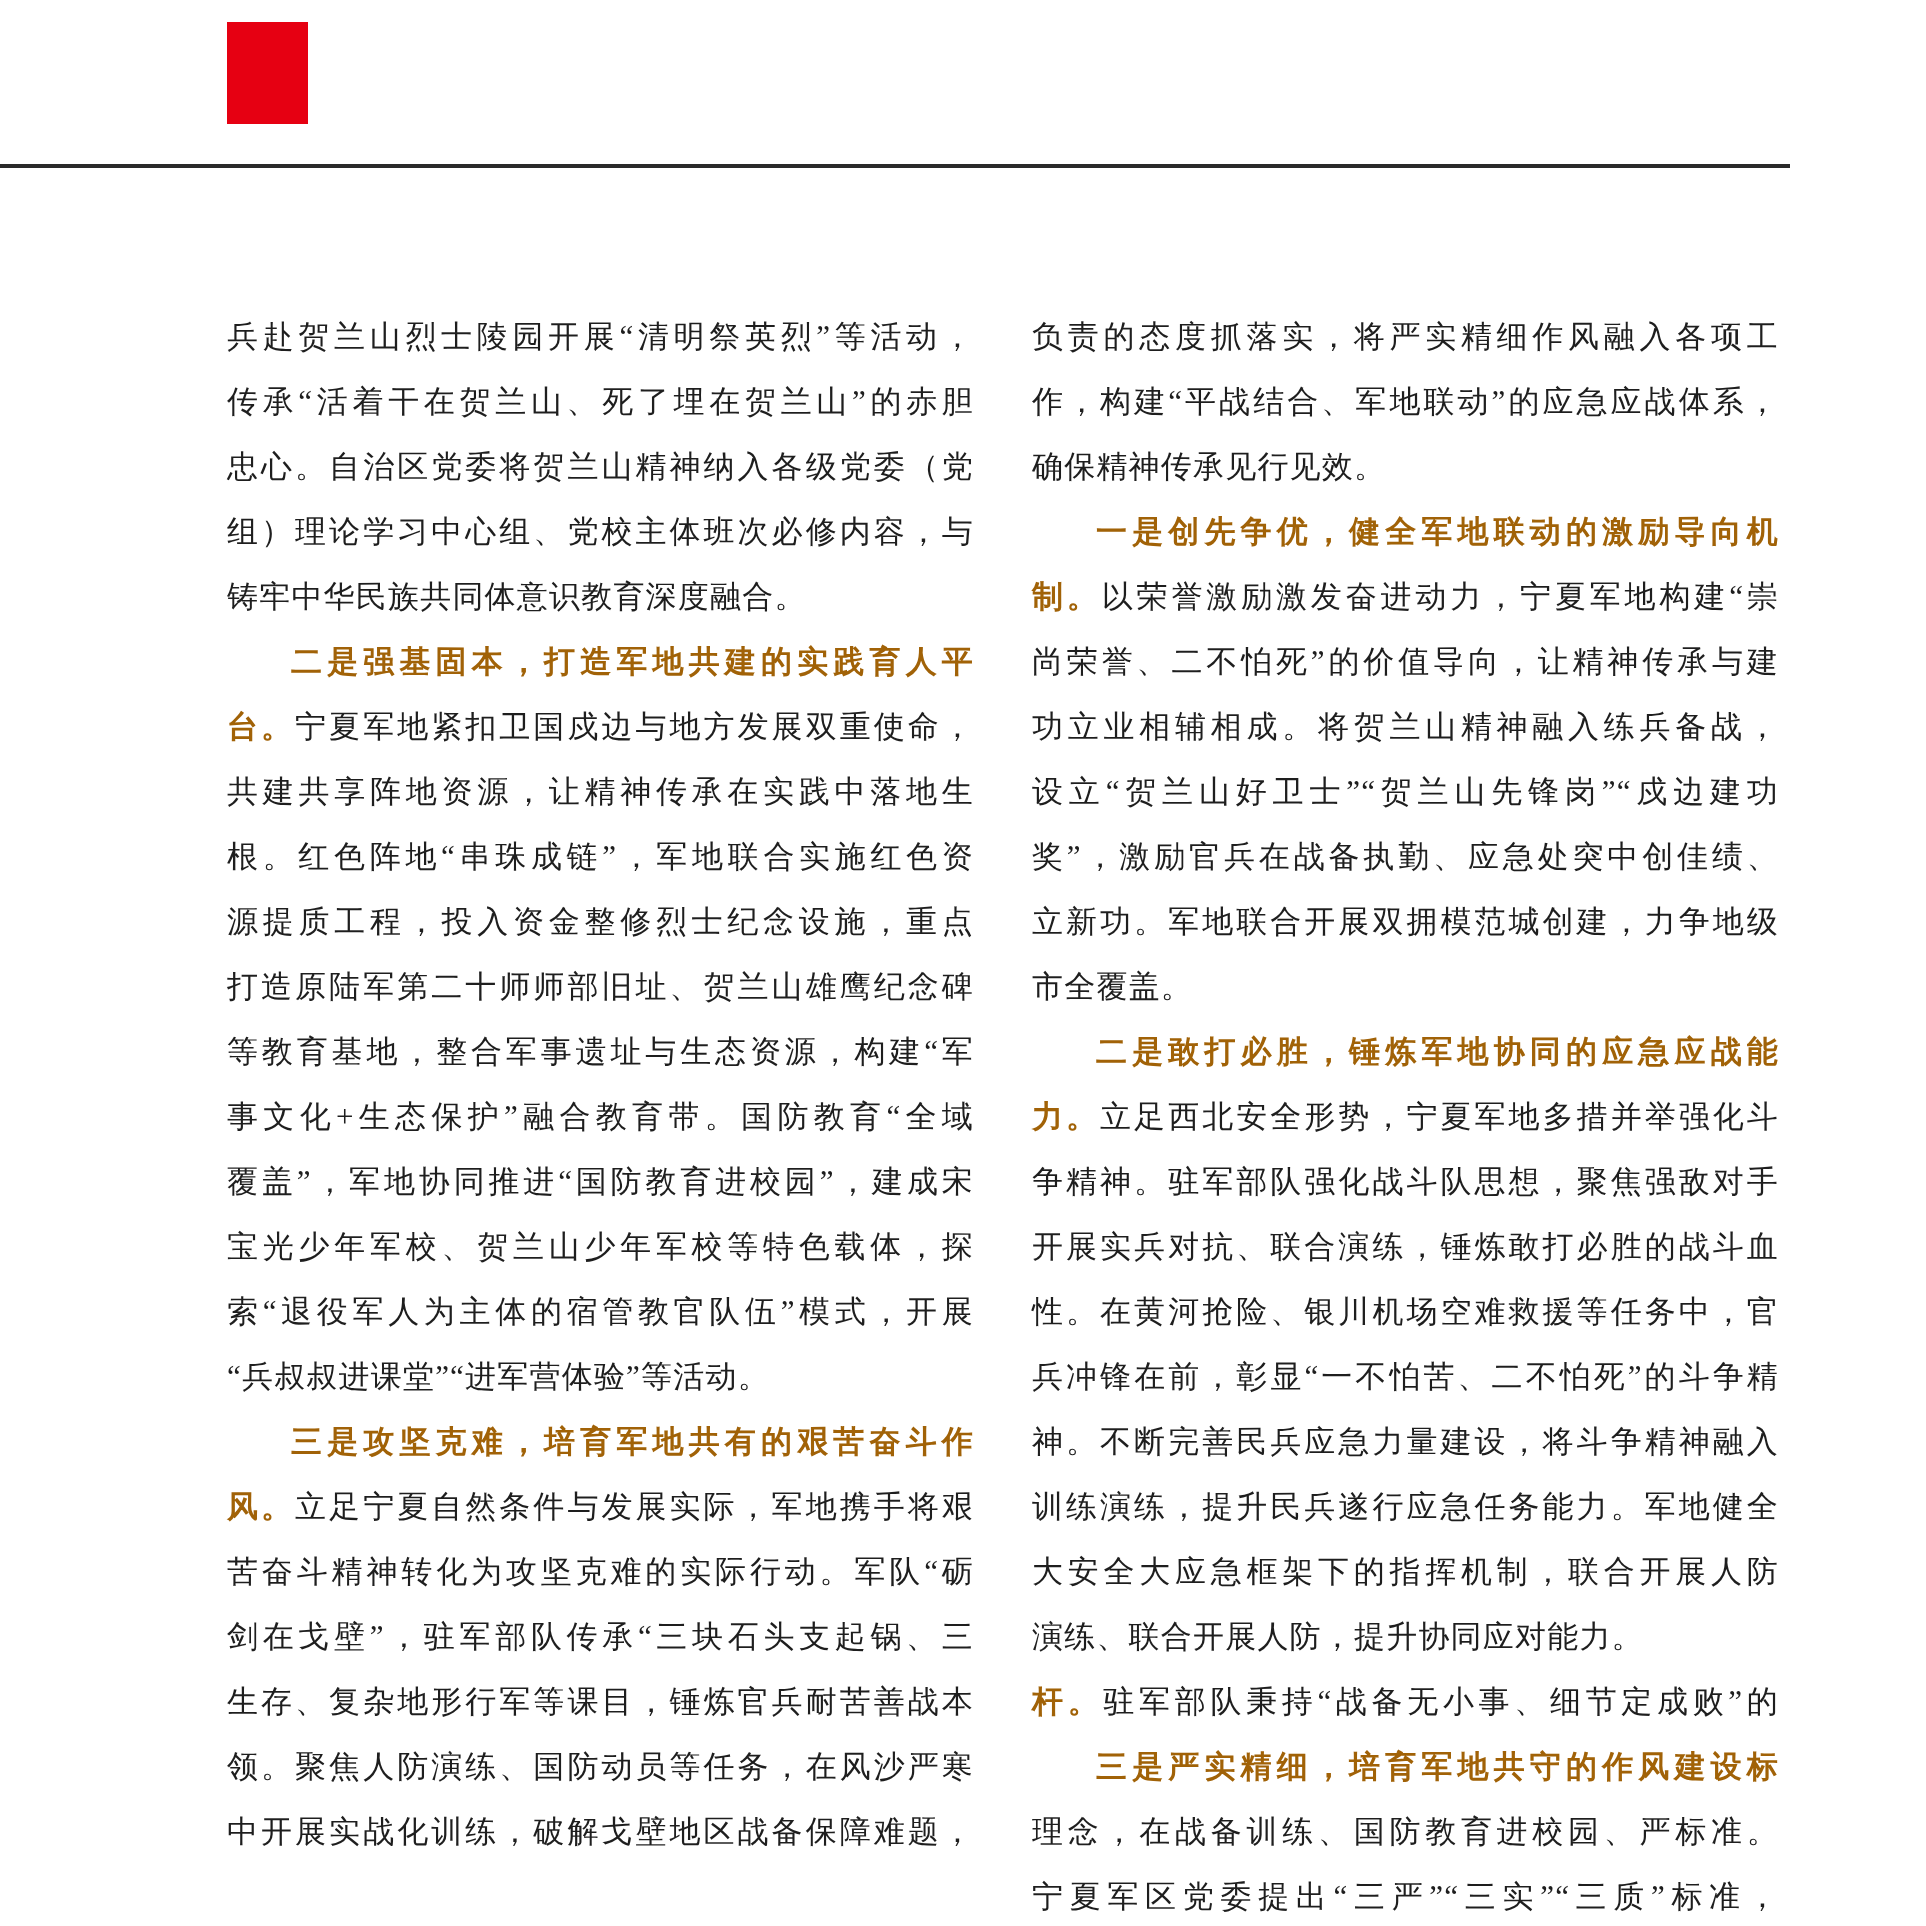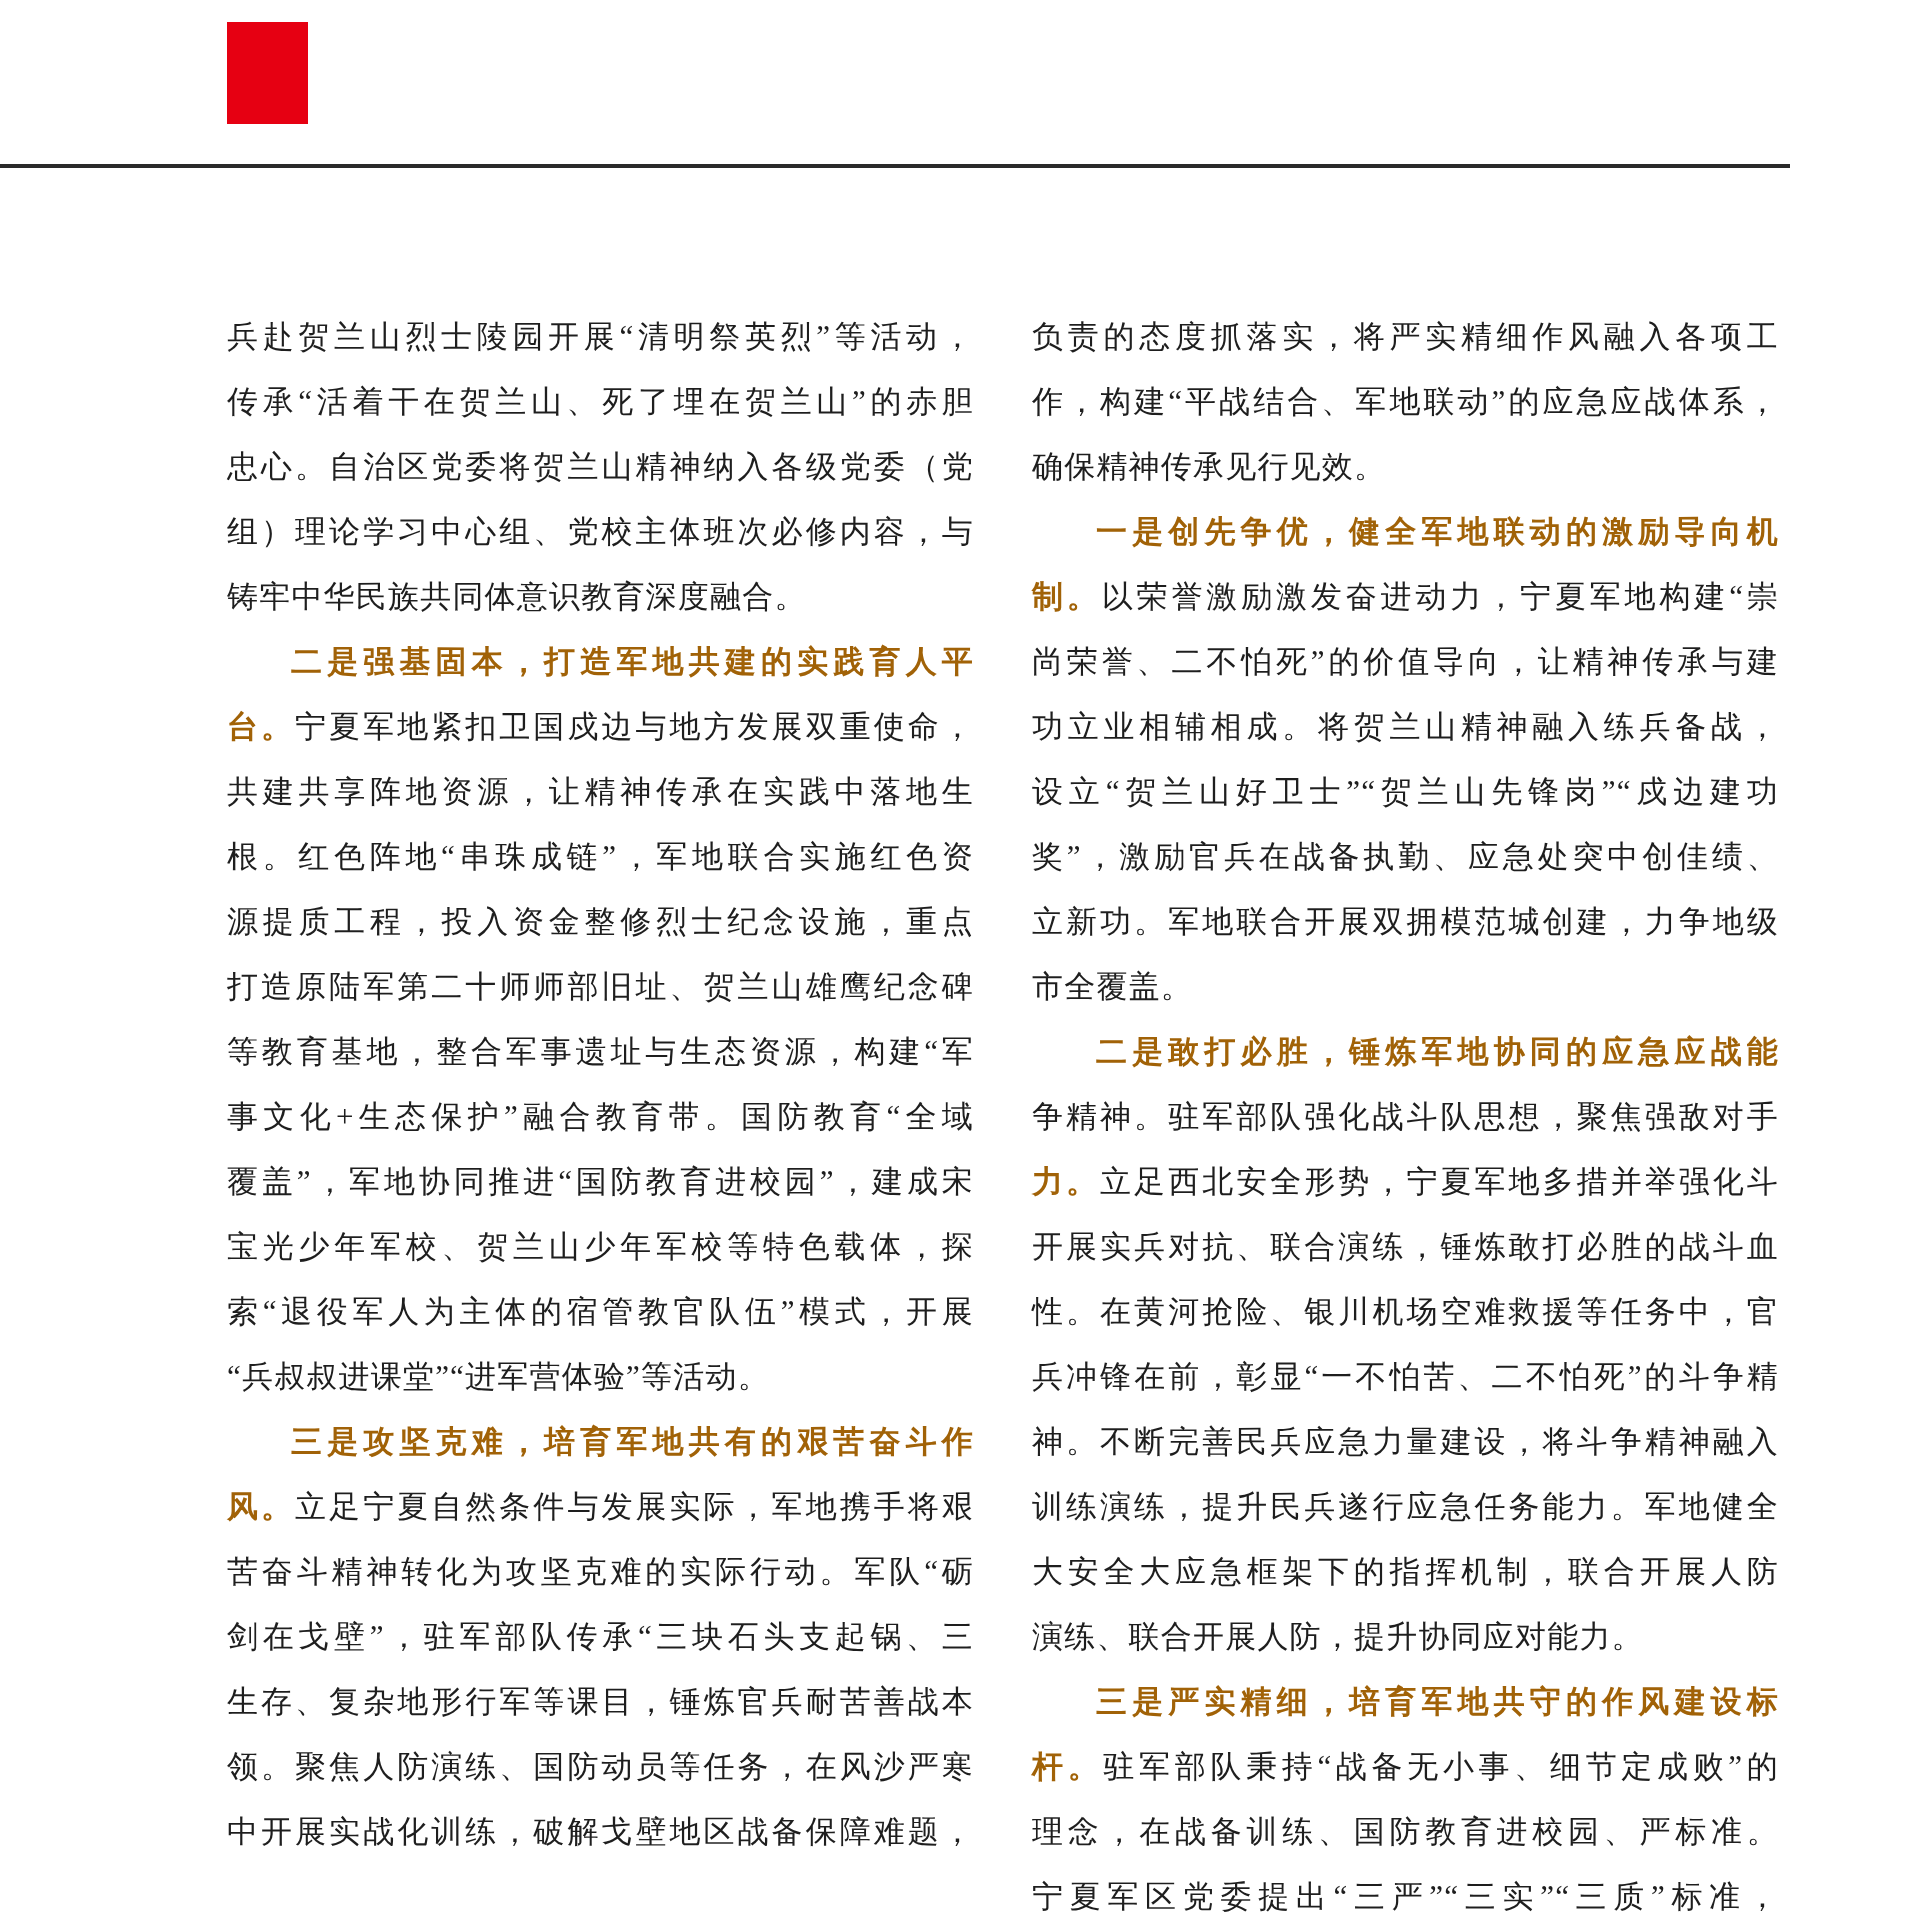--- a/index.html
+++ b/index.html
@@ -57,29 +57,29 @@
       <div class="ln last"><span class="r">确保精神传承见行见效。</span></div>
       <div class="ln i2"><span class="b">一是创先争优，健全军地联动的激励导向机</span></div>
       <div class="ln"><span class="b">制。</span><span class="r">以荣誉激励激发奋进动力，宁夏军地构建“崇</span></div>
       <div class="ln"><span class="r">尚荣誉、二不怕死”的价值导向，让精神传承与建</span></div>
       <div class="ln"><span class="r">功立业相辅相成。将贺兰山精神融入练兵备战，</span></div>
       <div class="ln"><span class="r">设立“贺兰山好卫士”“贺兰山先锋岗”“戍边建功</span></div>
       <div class="ln"><span class="r">奖”，激励官兵在战备执勤、应急处突中创佳绩、</span></div>
       <div class="ln"><span class="r">立新功。军地联合开展双拥模范城创建，力争地级</span></div>
       <div class="ln last"><span class="r">市全覆盖。</span></div>
       <div class="ln i2"><span class="b">二是敢打必胜，锤炼军地协同的应急应战能</span></div>
+      <div class="ln"><span class="b">力。</span><span class="r">立足西北安全形势，宁夏军地多措并举强化斗</span></div>
       <div class="ln"><span class="r">争精神。驻军部队强化战斗队思想，聚焦强敌对手</span></div>
-      <div class="ln"><span class="b">力。</span><span class="r">立足西北安全形势，宁夏军地多措并举强化斗</span></div>
       <div class="ln"><span class="r">开展实兵对抗、联合演练，锤炼敢打必胜的战斗血</span></div>
       <div class="ln"><span class="r">性。在黄河抢险、银川机场空难救援等任务中，官</span></div>
       <div class="ln"><span class="r">兵冲锋在前，彰显“一不怕苦、二不怕死”的斗争精</span></div>
       <div class="ln"><span class="r">神。不断完善民兵应急力量建设，将斗争精神融入</span></div>
       <div class="ln"><span class="r">训练演练，提升民兵遂行应急任务能力。军地健全</span></div>
       <div class="ln"><span class="r">大安全大应急框架下的指挥机制，联合开展人防</span></div>
       <div class="ln last"><span class="r">演练、联合开展人防，提升协同应对能力。</span></div>
+      <div class="ln"><span class="b">杆。</span><span class="r">驻军部队秉持“战备无小事、细节定成败”的</span></div>
       <div class="ln i2"><span class="b">三是严实精细，培育军地共守的作风建设标</span></div>
-      <div class="ln"><span class="b">杆。</span><span class="r">驻军部队秉持“战备无小事、细节定成败”的</span></div>
       <div class="ln"><span class="r">理念，在战备训练、国防教育进校园、严标准。</span></div>
       <div class="ln"><span class="r">宁夏军区党委提出“三严”“三实”“三质”标准，</span></div>
     </div>
 
 </div>
 
 
 </body></html>

